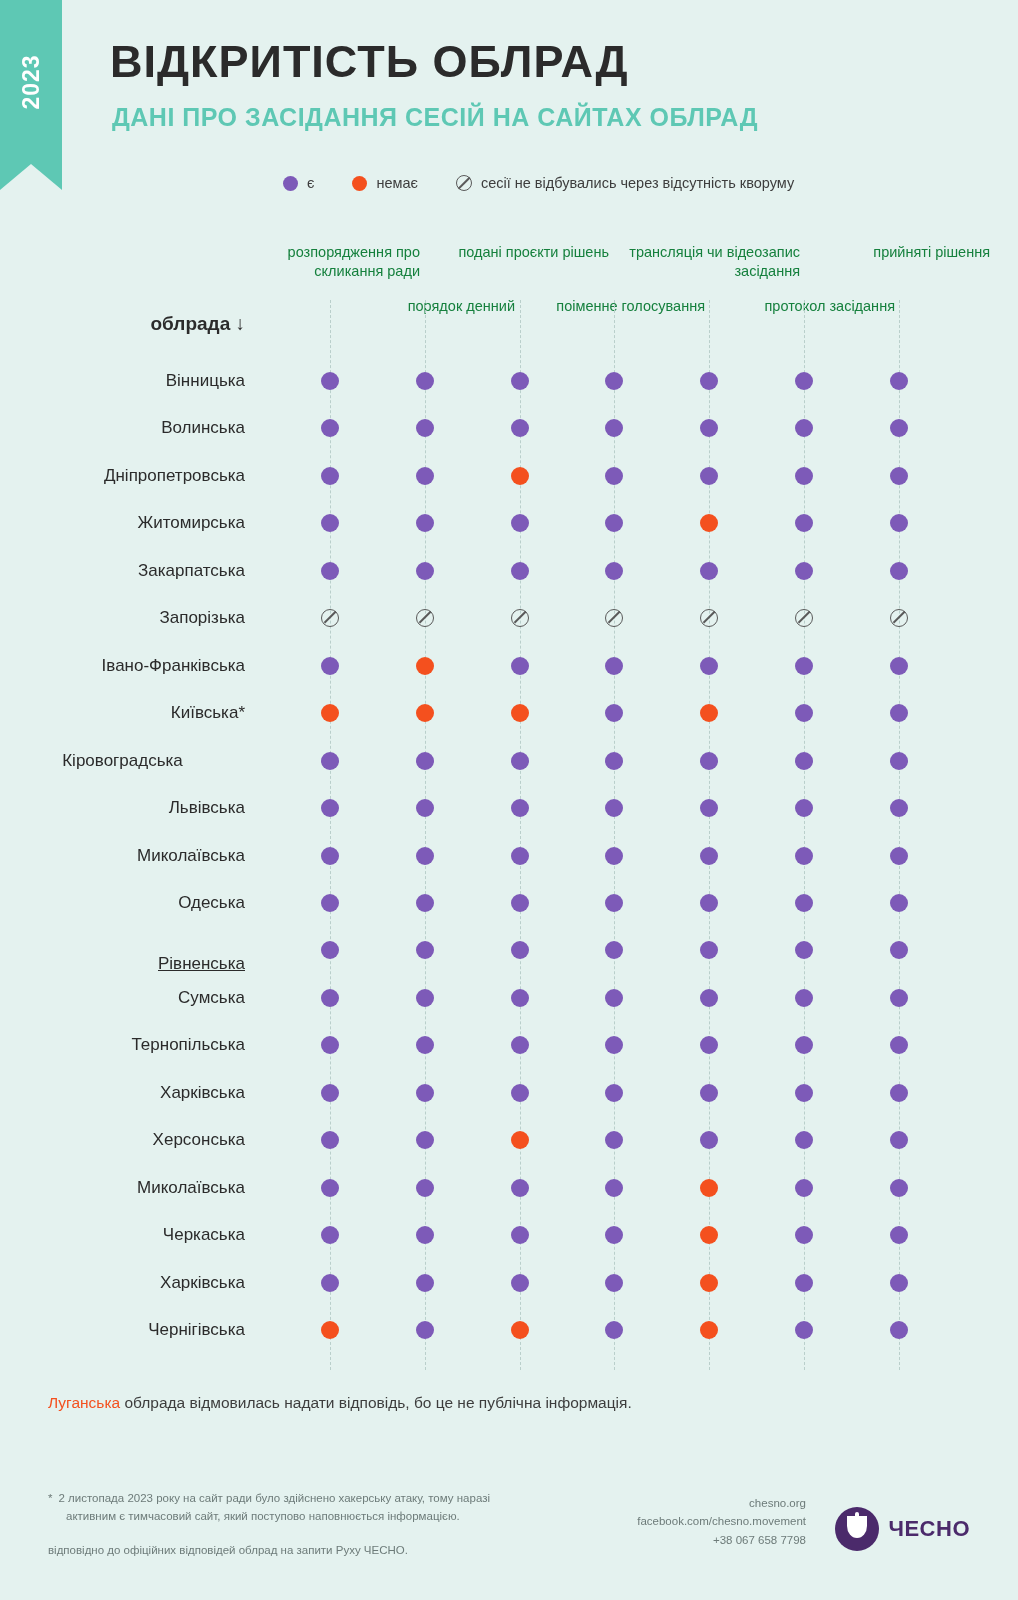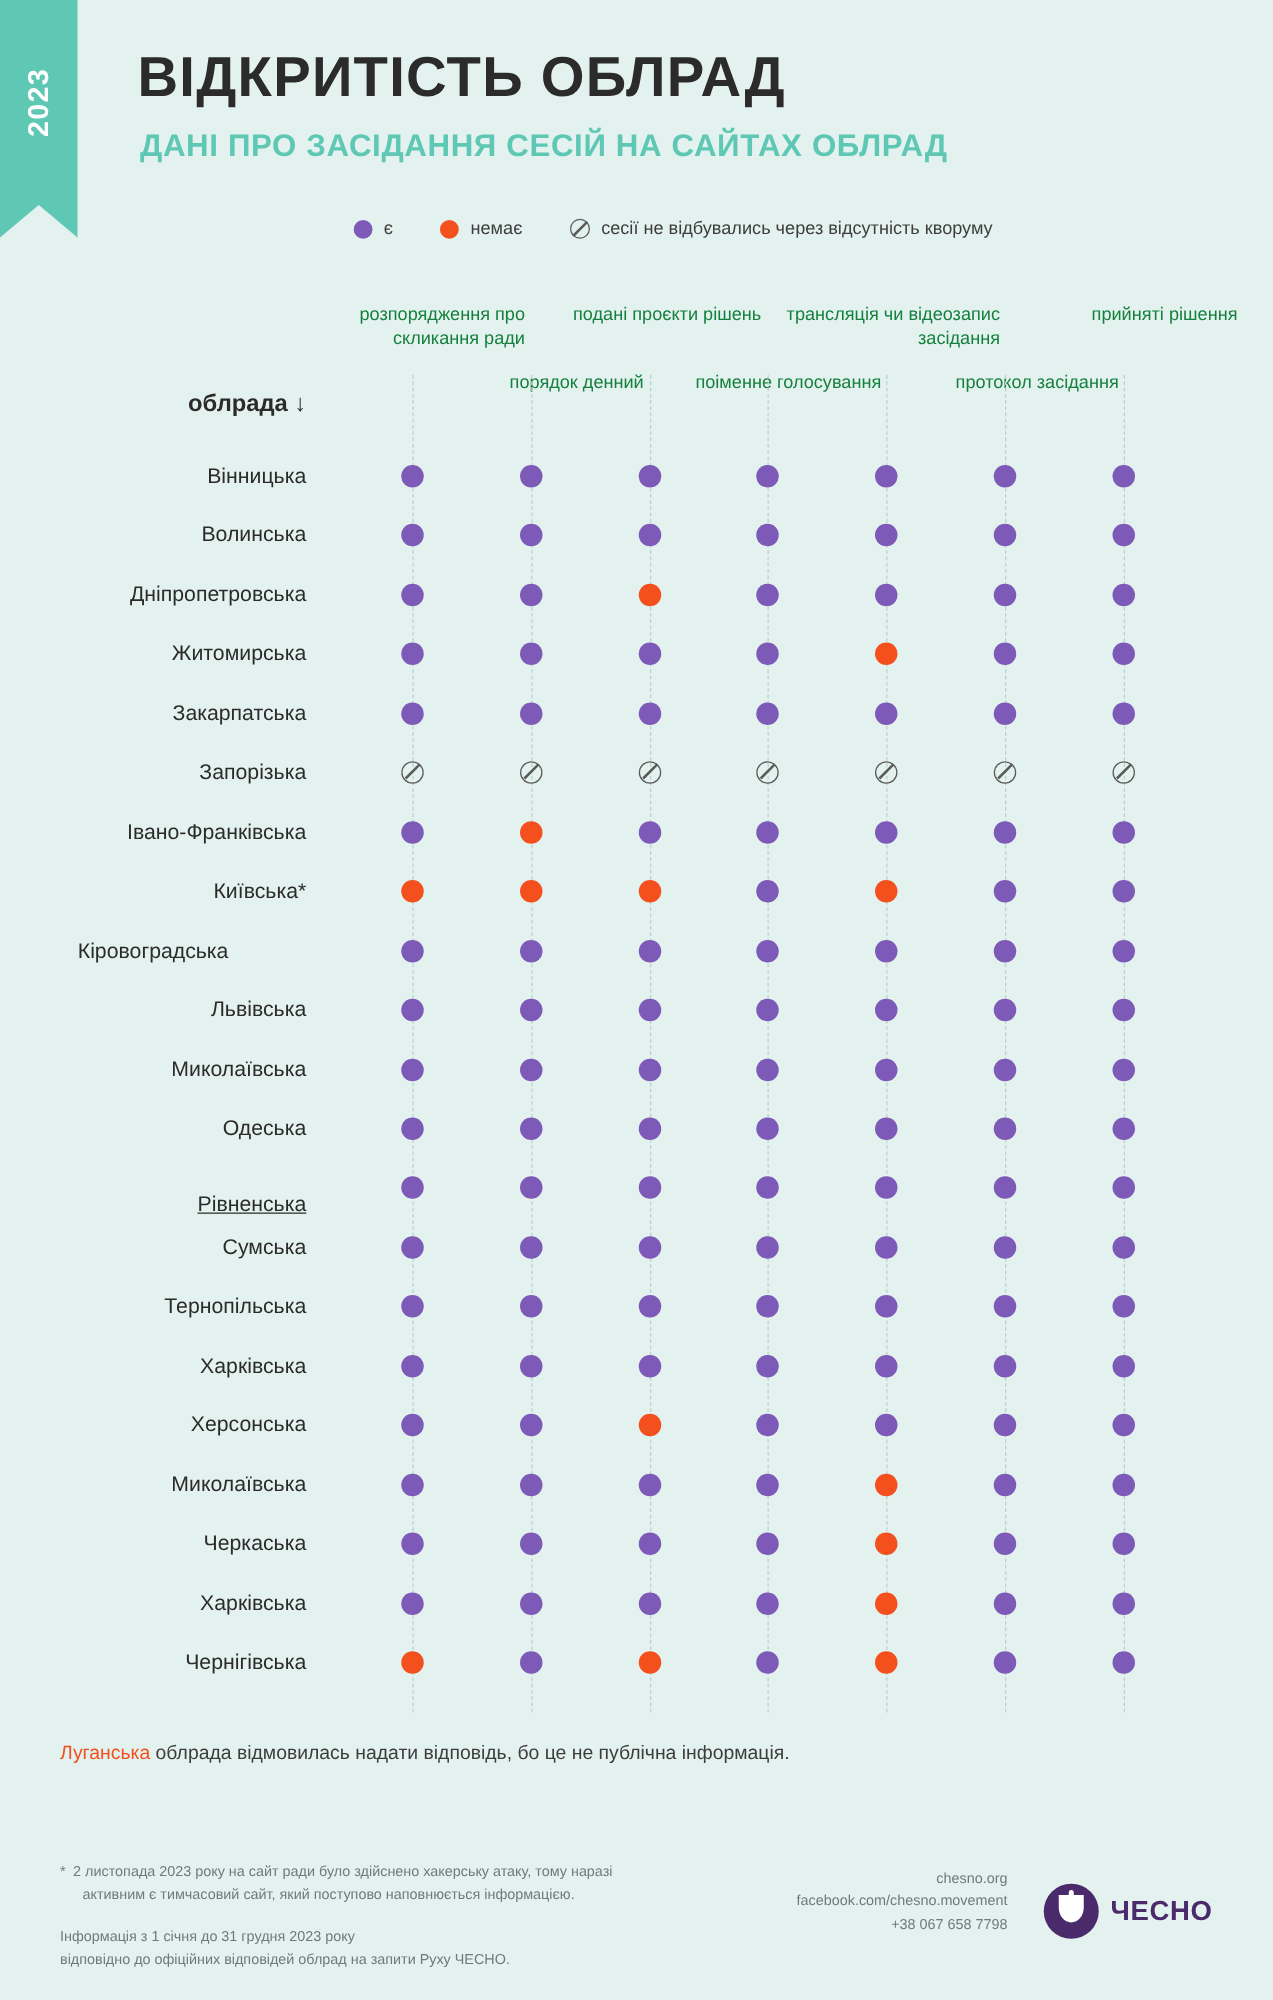--- a/index.html
+++ b/index.html
@@ -362,21 +362,20 @@
     <span class="poltava">Луганська</span><span> облрада відмовилась надати відповідь, бо це не публічна інформація.</span>
   </div>
 </div>
 
 <div class="note2">
   <div><span class="star">*</span><span>2 листопада 2023 року на сайт ради було здійснено хакерську атаку, тому наразі</span></div>
   <div style="padding-left:18px;"><span>активним є тимчасовий сайт, який поступово наповнюється інформацією.</span></div>
 </div>
 
 <div class="note3">
-  <div>Інформація з 1 січня до 31 грудня 2023 року</div>
   <div>відповідно до офіційних відповідей облрад на запити Руху ЧЕСНО.</div>
 </div>
 
 <div class="brandtxt">
   <div>chesno.org</div>
   <div>facebook.com/chesno.movement</div>
   <div>+38 067 658 7798</div>
 </div>
 
 <div class="logo">

